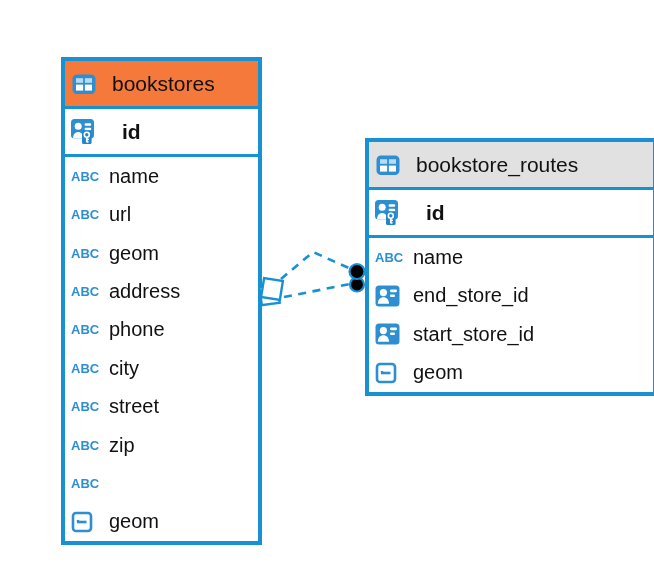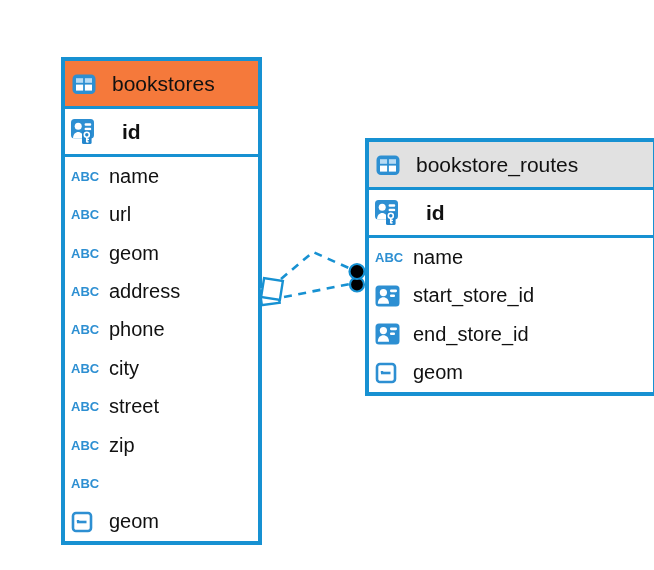--- a/index.html
+++ b/index.html
@@ -220,33 +220,33 @@
     <div class="row">
       <span class="ic">
         <svg width="25" height="22" viewBox="0 0 25 22">
           <rect x="0.5" y="0.5" width="24" height="21" rx="3.5" fill="#2D8FD2"></rect>
           <circle cx="8.4" cy="7.6" r="3.6" fill="#fff"></circle>
           <path d="M2.8 18.8 c0-4.6 2.7-6.6 5.6-6.6 s5.6 2 5.6 6.6 z" fill="#fff"></path>
           <rect x="15" y="4.6" width="7" height="2.6" rx="1.1" fill="#fff"></rect>
           <rect x="15" y="9.4" width="5" height="2.6" rx="1.1" fill="#fff"></rect>
         </svg>
       </span>
-      <span class="cname">start_store_id</span>
+      <span class="cname">end_store_id</span>
     </div>
     <div class="row">
       <span class="ic">
         <svg width="25" height="22" viewBox="0 0 25 22">
           <rect x="0.5" y="0.5" width="24" height="21" rx="3.5" fill="#2D8FD2"></rect>
           <circle cx="8.4" cy="7.6" r="3.6" fill="#fff"></circle>
           <path d="M2.8 18.8 c0-4.6 2.7-6.6 5.6-6.6 s5.6 2 5.6 6.6 z" fill="#fff"></path>
           <rect x="15" y="4.6" width="7" height="2.6" rx="1.1" fill="#fff"></rect>
           <rect x="15" y="9.4" width="5" height="2.6" rx="1.1" fill="#fff"></rect>
         </svg>
       </span>
-      <span class="cname">end_store_id</span>
+      <span class="cname">start_store_id</span>
     </div>
     <div class="row">
       <span class="ic">
         <svg width="22" height="22" viewBox="0 0 22 22">
           <rect x="2" y="2" width="18" height="18" rx="3" fill="#fff" stroke="#2D8FD2" stroke-width="2.6"></rect>
           <line x1="7" y1="9" x2="7" y2="11.2" stroke="#2D8FD2" stroke-width="2.4"></line>
           <line x1="6" y1="11" x2="15.5" y2="11" stroke="#2D8FD2" stroke-width="2.6"></line>
         </svg>
       </span>
       <span class="cname">geom</span>

